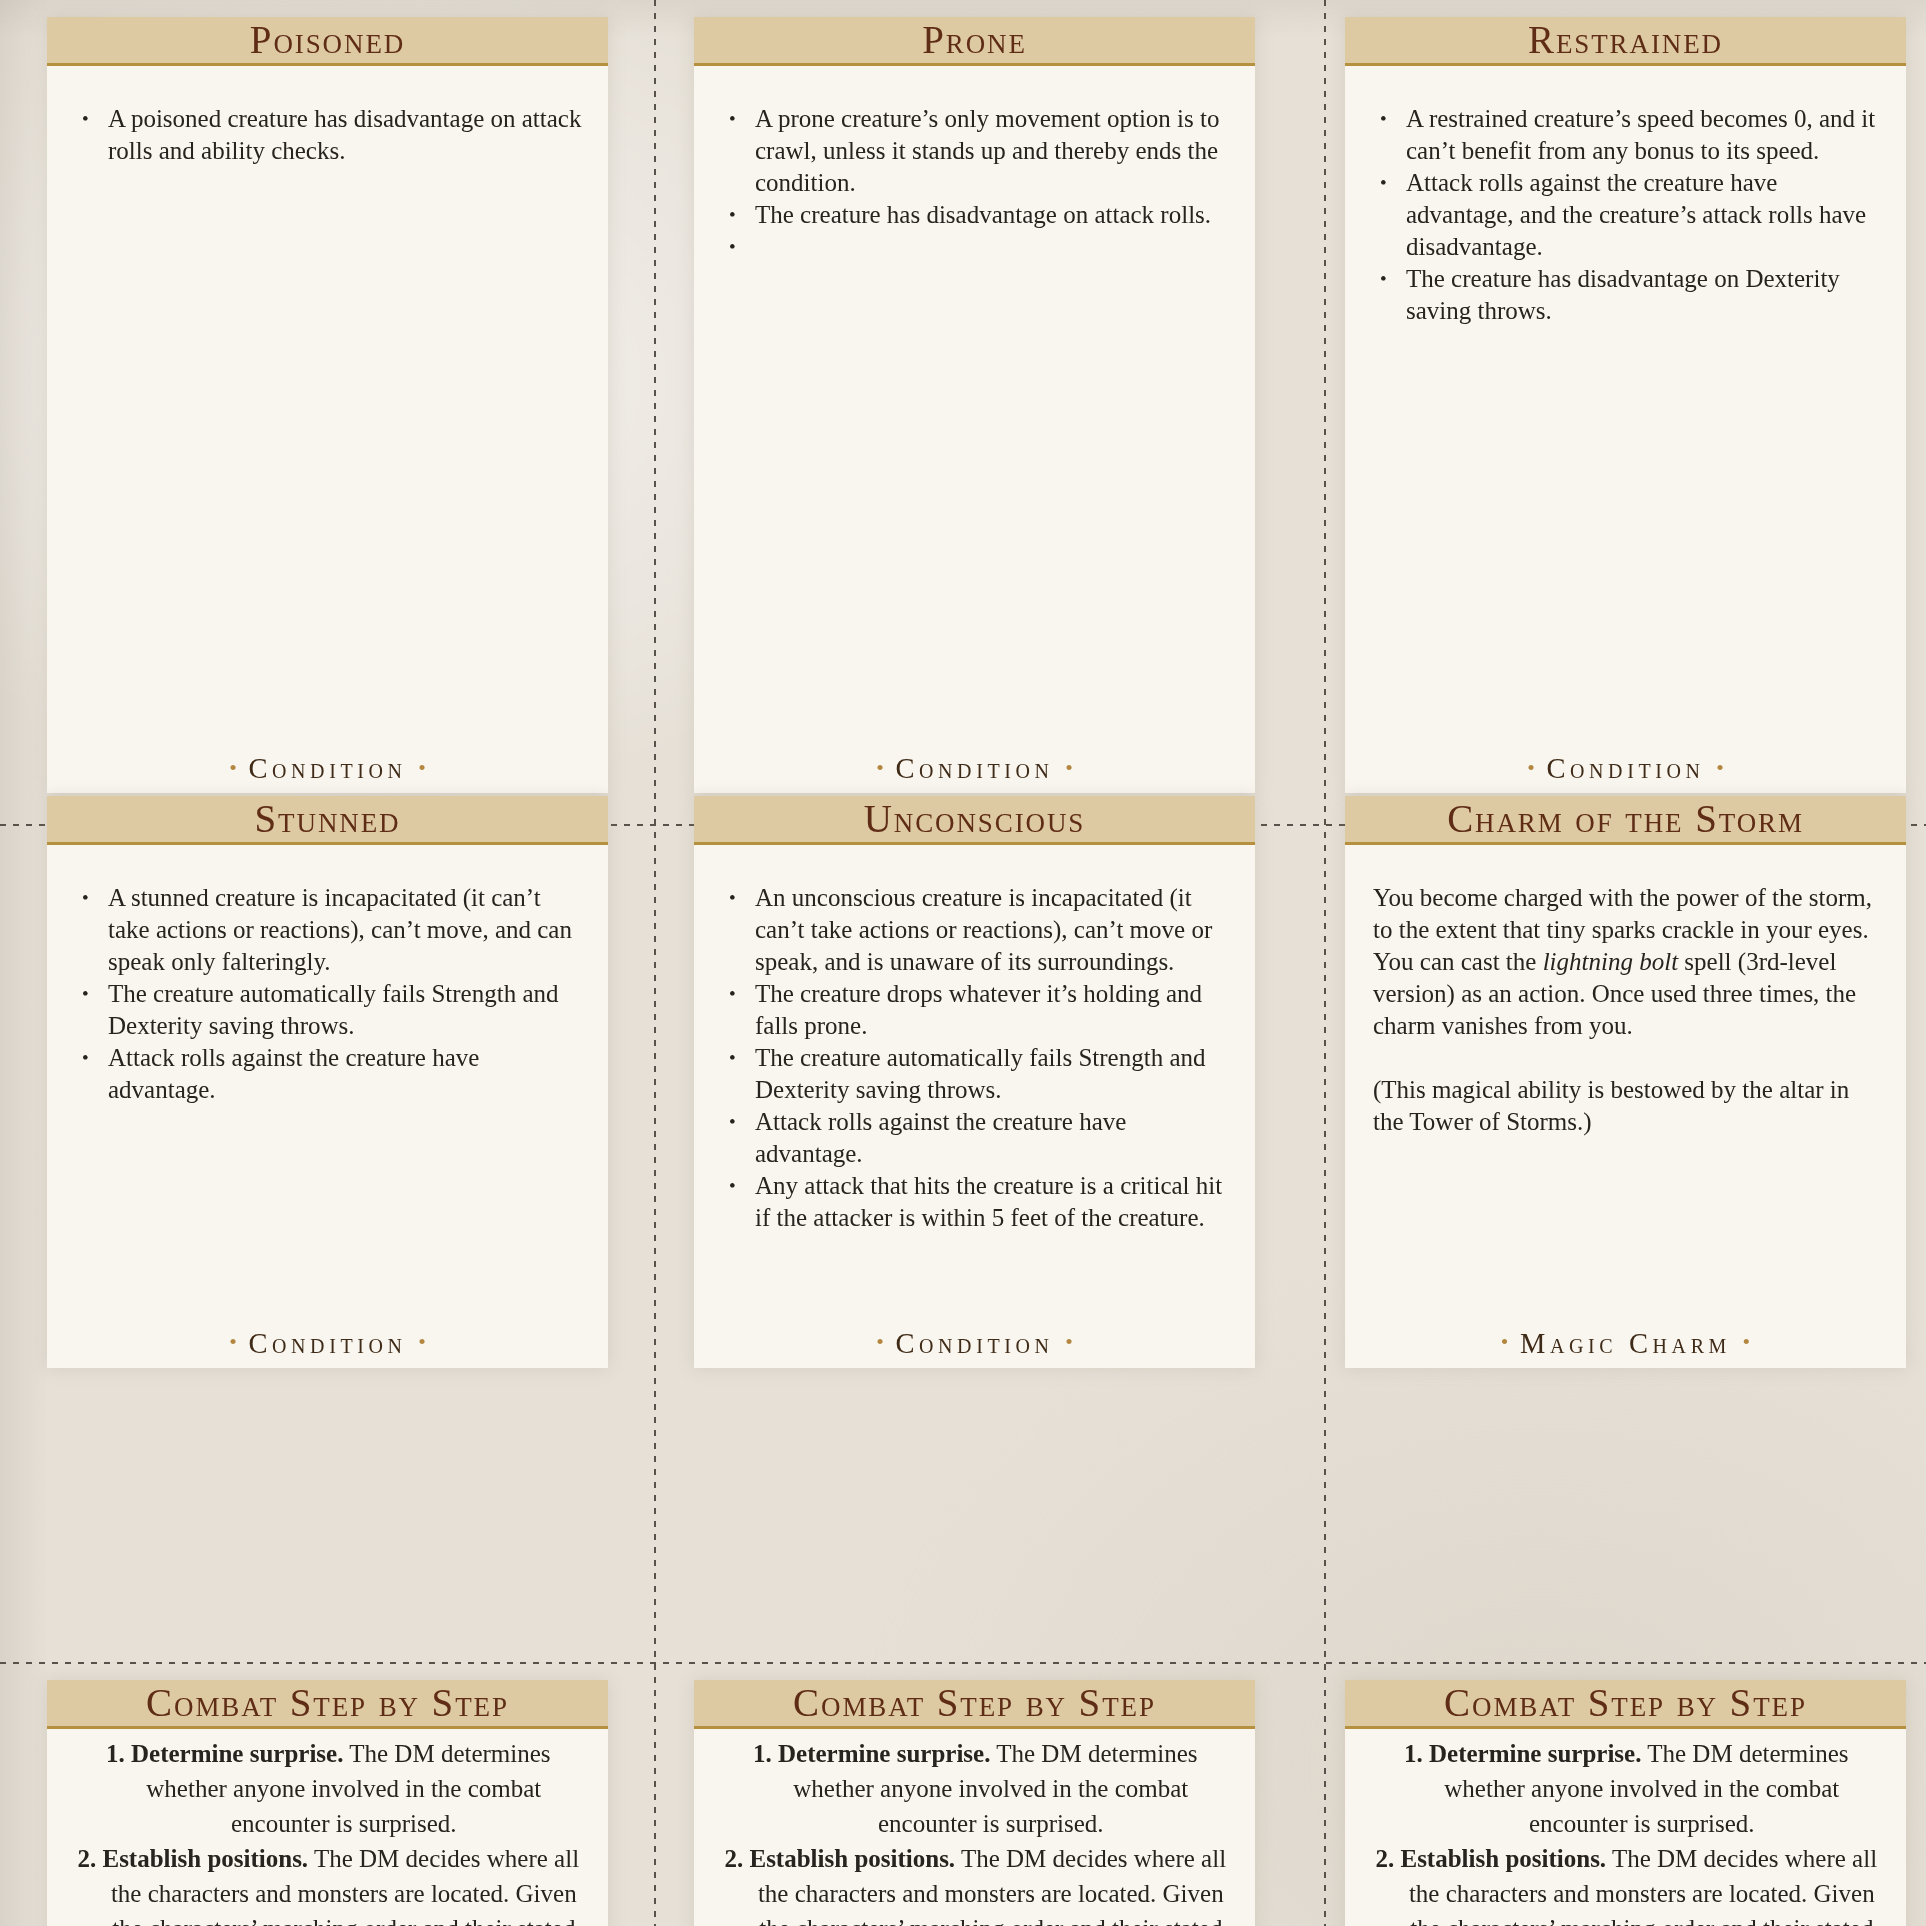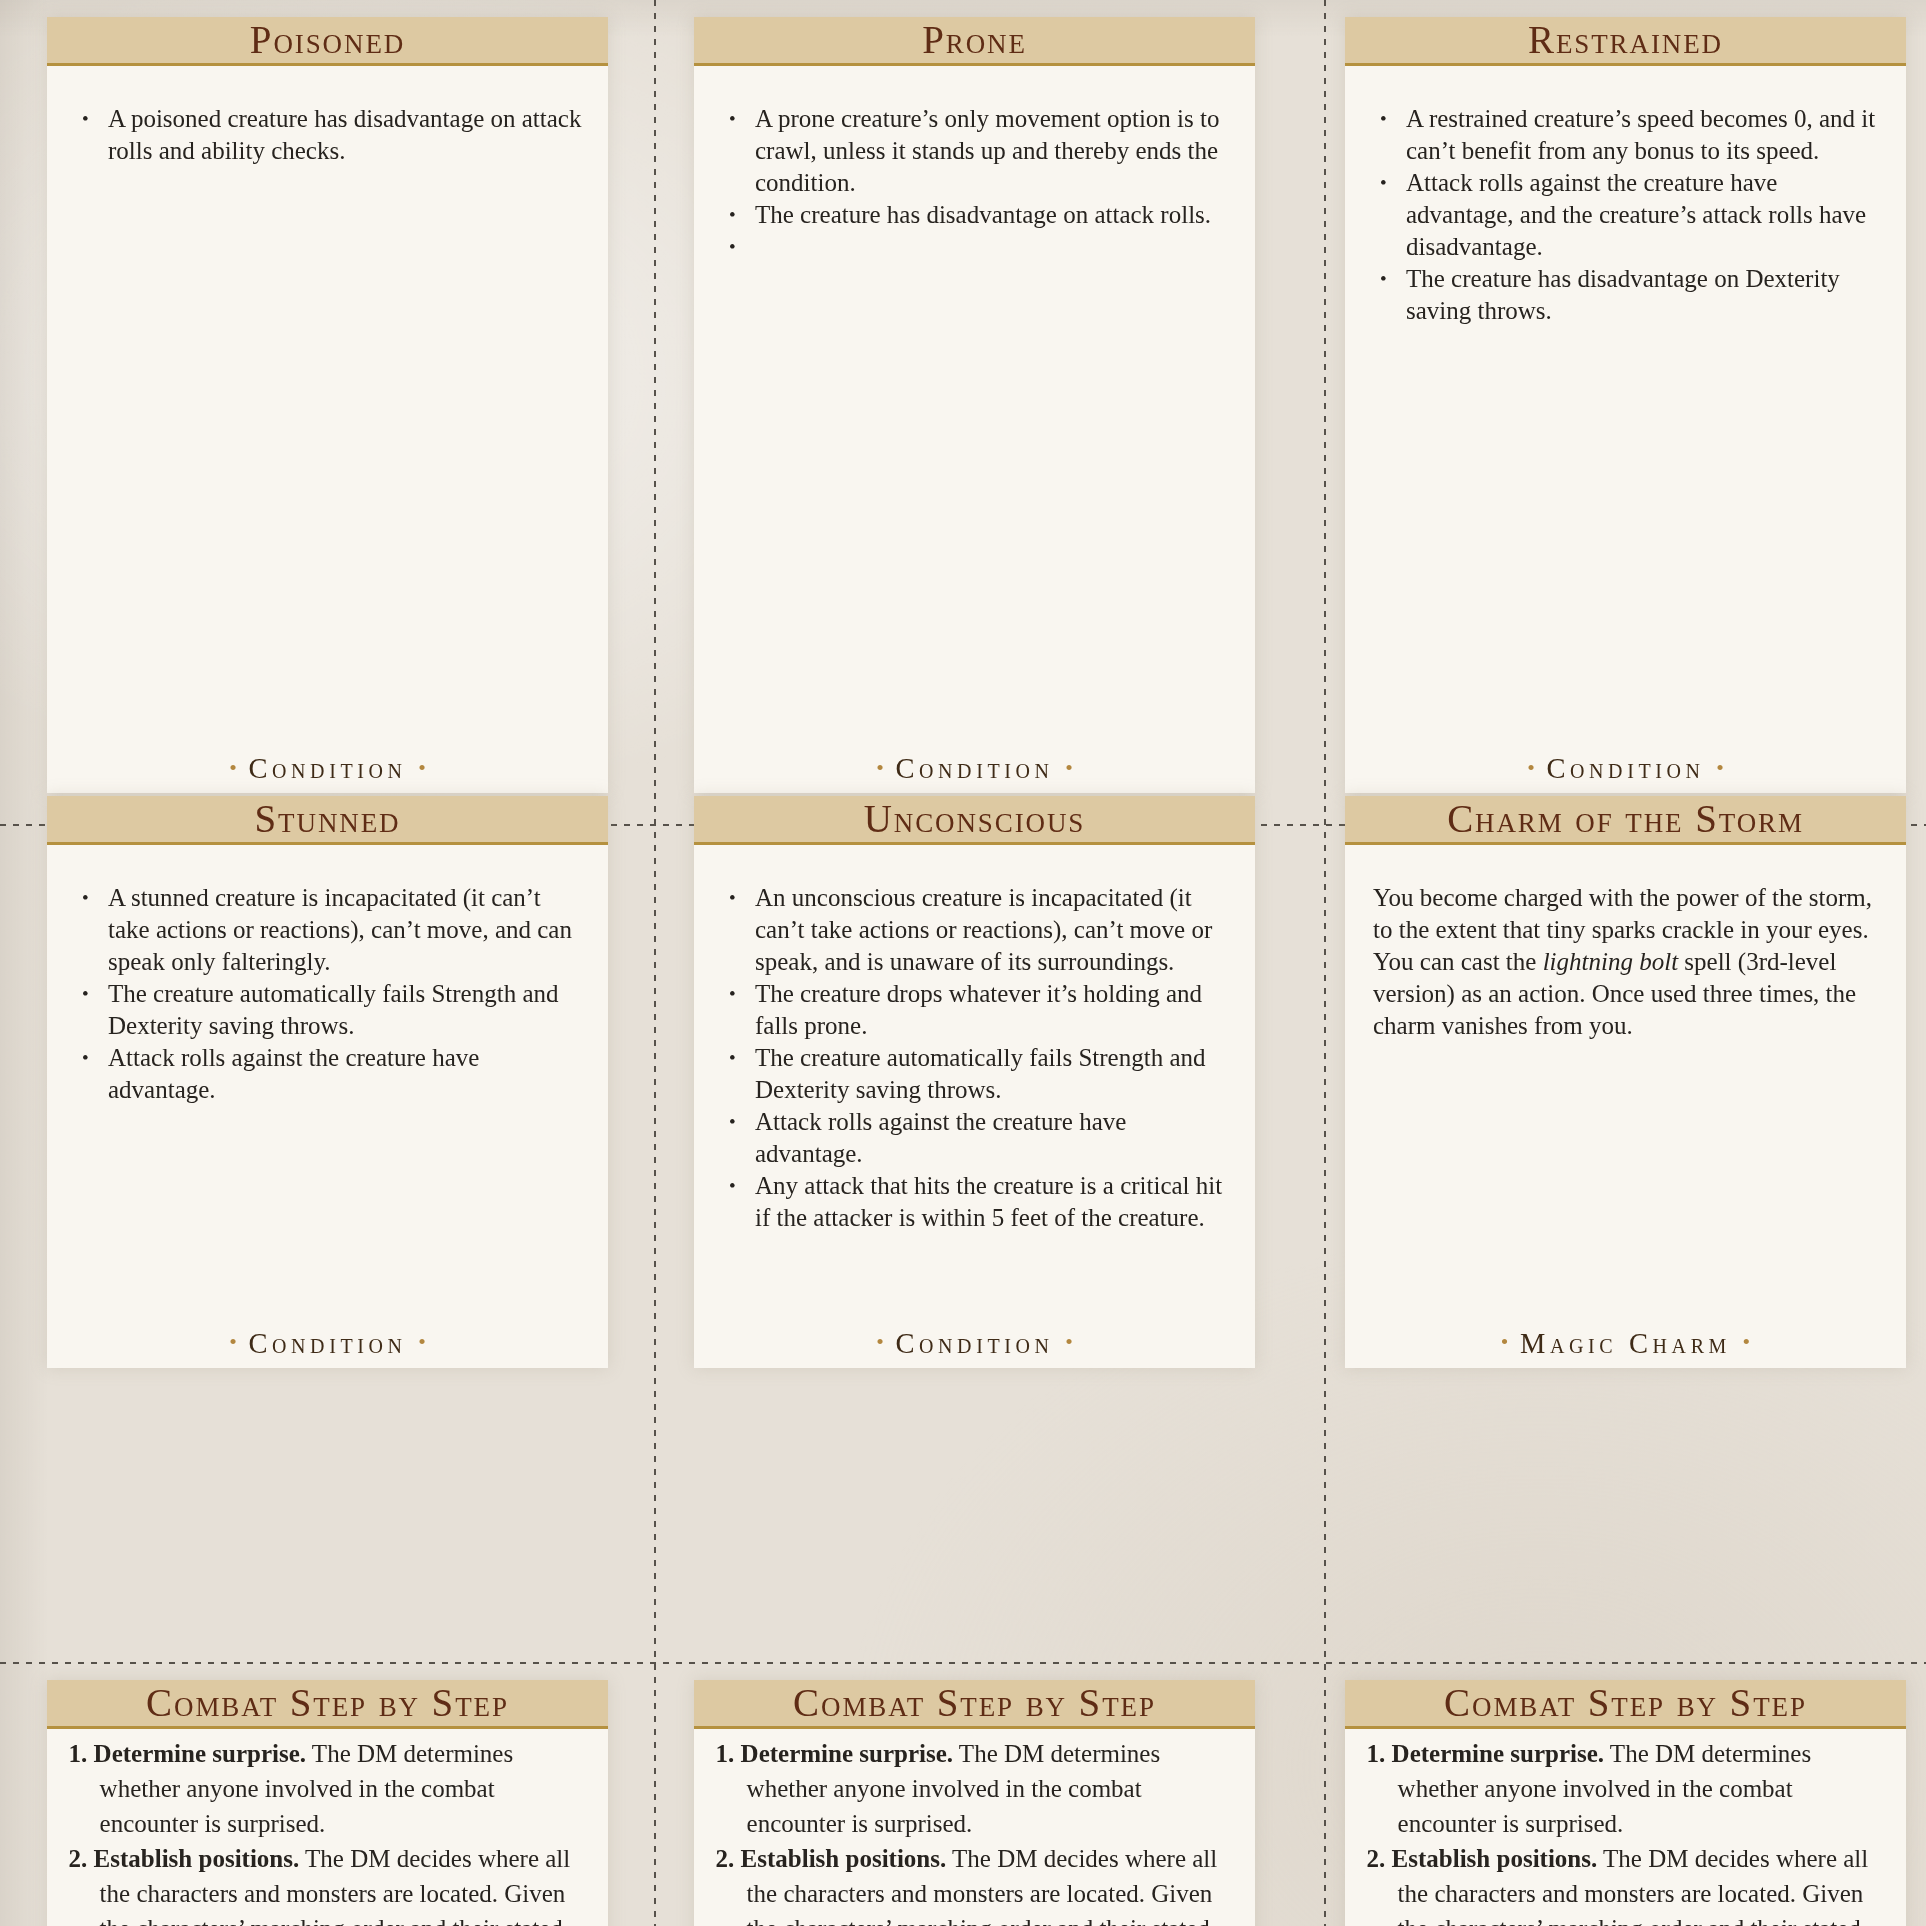--- a/index.html
+++ b/index.html
@@ -37,21 +37,21 @@
   ul.bullets li{position:relative;padding-left:36px;font-size:25px;line-height:32px;
     color:#27231f;margin:0;}
   .b-dot{position:absolute;left:10px;top:0px;font-size:19px;color:#27231f;}
 
   .charm-body{padding:37px 28px 0 28px;font-size:25px;line-height:32px;color:#27231f;}
   .charm-body .para{margin:0;}
   .charm-body .note{margin-top:32px;}
 
   ol.steps{margin:0;padding:7px 20px 0 21.6px;list-style:none;}
   ol.steps li{padding-left:31px;text-indent:-31px;font-size:25px;line-height:35px;
-    color:#27231f;}
+    color:#27231f;text-align:center;}
   .step-label{font-weight:700;}
 
   .card-footer{position:absolute;bottom:8.5px;left:0;right:0;text-align:center;
     white-space:nowrap;}
   .f-label{font-variant:small-caps;font-size:28.5px;letter-spacing:4.6px;color:#3f2b17;font-family:Liberation Serif, serif;}
   .f-dot{color:#b3873f;font-size:21.6px;vertical-align:3.1px;margin:0 11.6px;}
 
   .page-number{position:absolute;left:1923px;top:1755px;width:27px;height:27px;
     transform:rotate(-90deg);font-family:"Liberation Sans",sans-serif;
     font-size:17.7px;color:#3c3c3a;text-align:center;}
@@ -141,20 +141,21 @@
     <span class="f-dot">•</span><span class="f-label">Condition</span><span class="f-dot">•</span>
   </div>
 </div>
 
 <div class="card col2 row1">
   <div class="card-head">
     <span class="card-title">Charm of the Storm</span>
   </div>
   <div class="charm-body">
     <p class="para"><span>You become charged with the power of the storm, to the extent that tiny sparks crackle in your eyes. You can cast the </span><i>lightning bolt</i><span> spell (3rd-level version) as an action. Once used three times, the charm vanishes from you.</span></p>
+    <p class="para note">(This magical ability is bestowed by the altar in the Tower of Storms.)</p>
   </div>
   <div class="card-footer">
     <span class="f-dot">•</span><span class="f-label">Magic Charm</span><span class="f-dot">•</span>
   </div>
 </div>
 
 <div class="card col0 row2">
   <div class="card-head">
     <span class="card-title">Combat Step by Step</span>
   </div>

